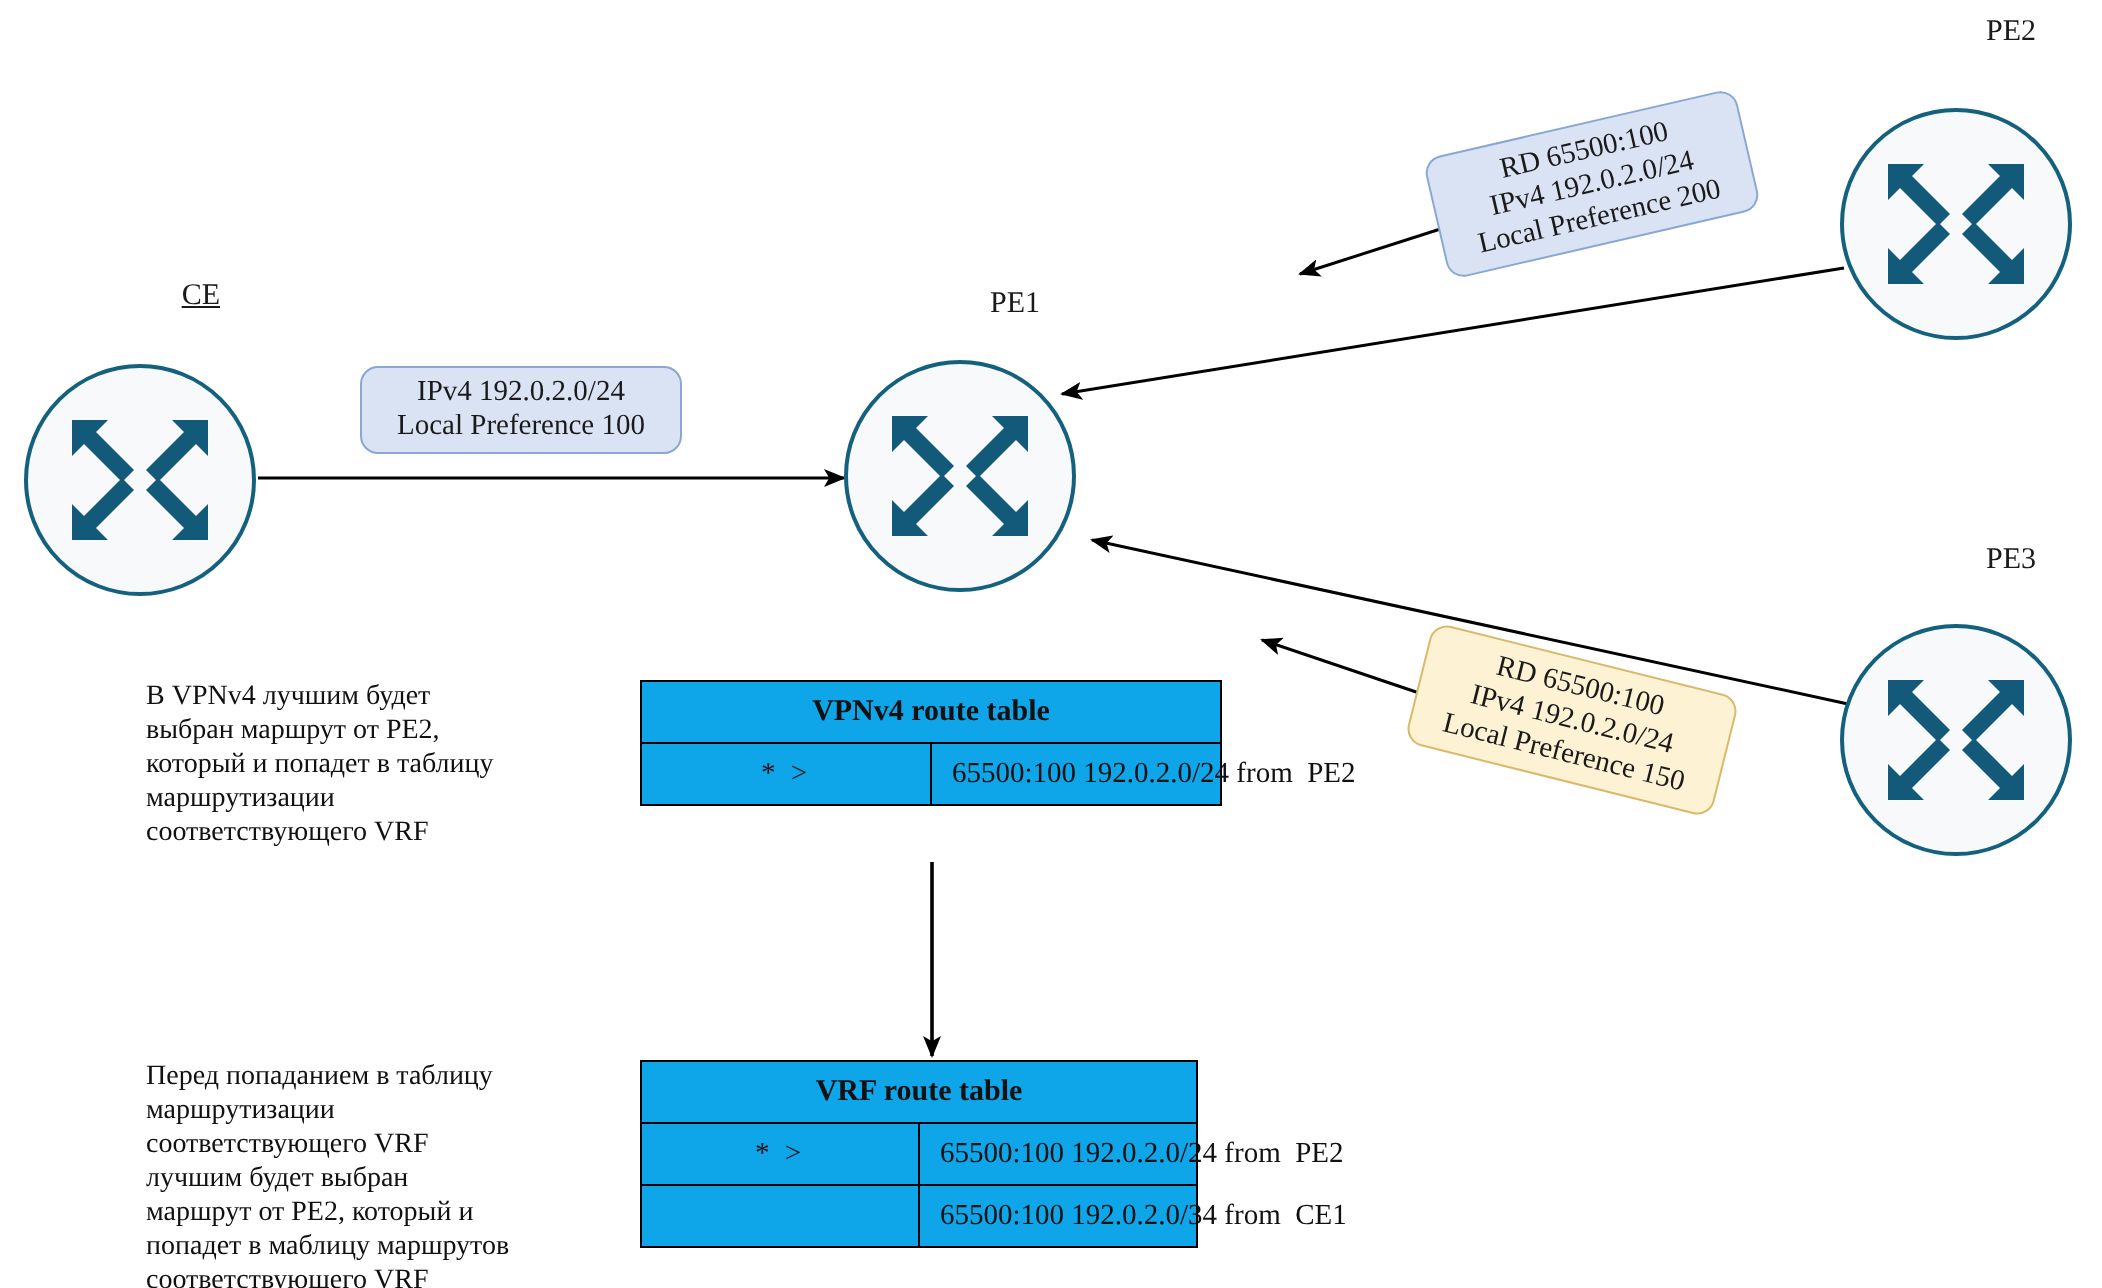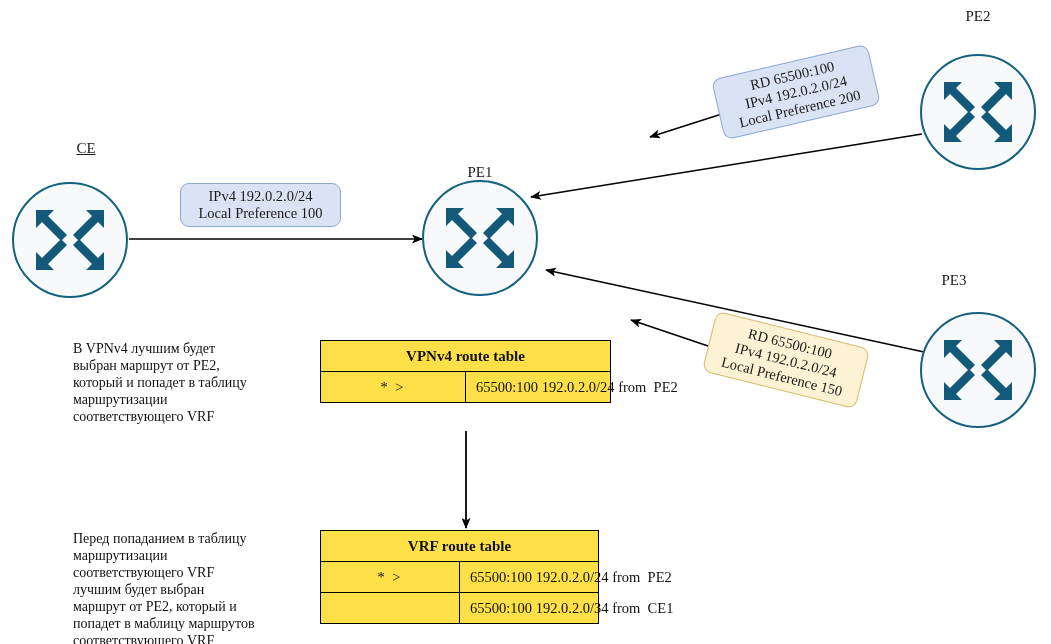--- a/index.html
+++ b/index.html
@@ -38,21 +38,21 @@
     position: absolute;
     left: 0; top: 0;
     width: 112px;
     height: 112px;
   }
   .node-label {
     position: absolute;
     font-size: 15px;
     color: #1a1a1a;
     white-space: nowrap;
-    text-align: center;
+    text-align: right;
   }
 
   
   .callout {
     position: absolute;
     box-sizing: border-box;
     border-radius: 9px;
     text-align: center;
     font-size: 14.5px;
     line-height: 17px;
@@ -70,21 +70,21 @@
   .callout-cream {
     background: #fdf2d3;
     border: 1px solid #d9b96a;
     color: #1a1a1a;
   }
 
   
   .rtable {
     position: absolute;
     border-collapse: collapse;
-    background: #fde047;
+    background: #0ea5e9;
     table-layout: fixed;
   }
   .rtable td, .rtable th {
     border: 1.4px solid #000000;
     font-size: 14.5px;
     height: 30px;
     padding: 0;
     color: #111111;
     font-weight: normal;
   }
@@ -132,33 +132,33 @@
 
     <line x1="924" y1="352" x2="546" y2="270" stroke="#000000" stroke-width="1.5" marker-end="url(#ah)"></line>
 
     <line x1="728" y1="112" x2="650" y2="137" stroke="#000000" stroke-width="1.5" marker-end="url(#ah)"></line>
 
     <line x1="714" y1="348" x2="631" y2="320" stroke="#000000" stroke-width="1.5" marker-end="url(#ah)"></line>
 
     <line x1="466" y1="431" x2="466" y2="528" stroke="#000000" stroke-width="1.8" marker-end="url(#ah)"></line>
   </svg>
 
-  <div class="node-label" style="left:46px; top:140px; width:80px;text-decoration:underline;">CE</div>
+  <div class="node-label" style="left:30px; top:140px; width:80px;text-decoration:underline;">CE</div>
   <div class="node" style="left:12px; top:182px;">
     <svg class="glyph" viewBox="0 0 112 112" xmlns="http://www.w3.org/2000/svg">
       <g fill="#13597a">
         <path d="M22,26 L40,26 L34,32 L53,51 L47,57 L28,38 L22,44 Z"></path>
         <path d="M90,26 L90,44 L84,38 L65,57 L59,51 L78,32 L72,26 Z"></path>
         <path d="M22,86 L22,68 L28,74 L47,55 L53,61 L34,80 L40,86 Z"></path>
         <path d="M90,86 L72,86 L78,80 L59,61 L65,55 L84,74 L90,68 Z"></path>
       </g>
     </svg>
   </div>
 
-  <div class="node-label" style="left:440px; top:164px; width:80px;">PE1</div>
+  <div class="node-label" style="left:440px; top:144px; width:80px;">PE1</div>
   <div class="node" style="left:422px; top:180px;">
     <svg class="glyph" viewBox="0 0 112 112" xmlns="http://www.w3.org/2000/svg">
       <g fill="#13597a">
         <path d="M22,26 L40,26 L34,32 L53,51 L47,57 L28,38 L22,44 Z"></path>
         <path d="M90,26 L90,44 L84,38 L65,57 L59,51 L78,32 L72,26 Z"></path>
         <path d="M22,86 L22,68 L28,74 L47,55 L53,61 L34,80 L40,86 Z"></path>
         <path d="M90,86 L72,86 L78,80 L59,61 L65,55 L84,74 L90,68 Z"></path>
       </g>
     </svg>
   </div>
@@ -168,21 +168,21 @@
     <svg class="glyph" viewBox="0 0 112 112" xmlns="http://www.w3.org/2000/svg">
       <g fill="#13597a">
         <path d="M22,26 L40,26 L34,32 L53,51 L47,57 L28,38 L22,44 Z"></path>
         <path d="M90,26 L90,44 L84,38 L65,57 L59,51 L78,32 L72,26 Z"></path>
         <path d="M22,86 L22,68 L28,74 L47,55 L53,61 L34,80 L40,86 Z"></path>
         <path d="M90,86 L72,86 L78,80 L59,61 L65,55 L84,74 L90,68 Z"></path>
       </g>
     </svg>
   </div>
 
-  <div class="node-label" style="left:914px; top:272px; width:80px;">PE3</div>
+  <div class="node-label" style="left:938px; top:272px; width:80px;">PE3</div>
   <div class="node" style="left:920px; top:312px;">
     <svg class="glyph" viewBox="0 0 112 112" xmlns="http://www.w3.org/2000/svg">
       <g fill="#13597a">
         <path d="M22,26 L40,26 L34,32 L53,51 L47,57 L28,38 L22,44 Z"></path>
         <path d="M90,26 L90,44 L84,38 L65,57 L59,51 L78,32 L72,26 Z"></path>
         <path d="M22,86 L22,68 L28,74 L47,55 L53,61 L34,80 L40,86 Z"></path>
         <path d="M90,86 L72,86 L78,80 L59,61 L65,55 L84,74 L90,68 Z"></path>
       </g>
     </svg>
   </div>

